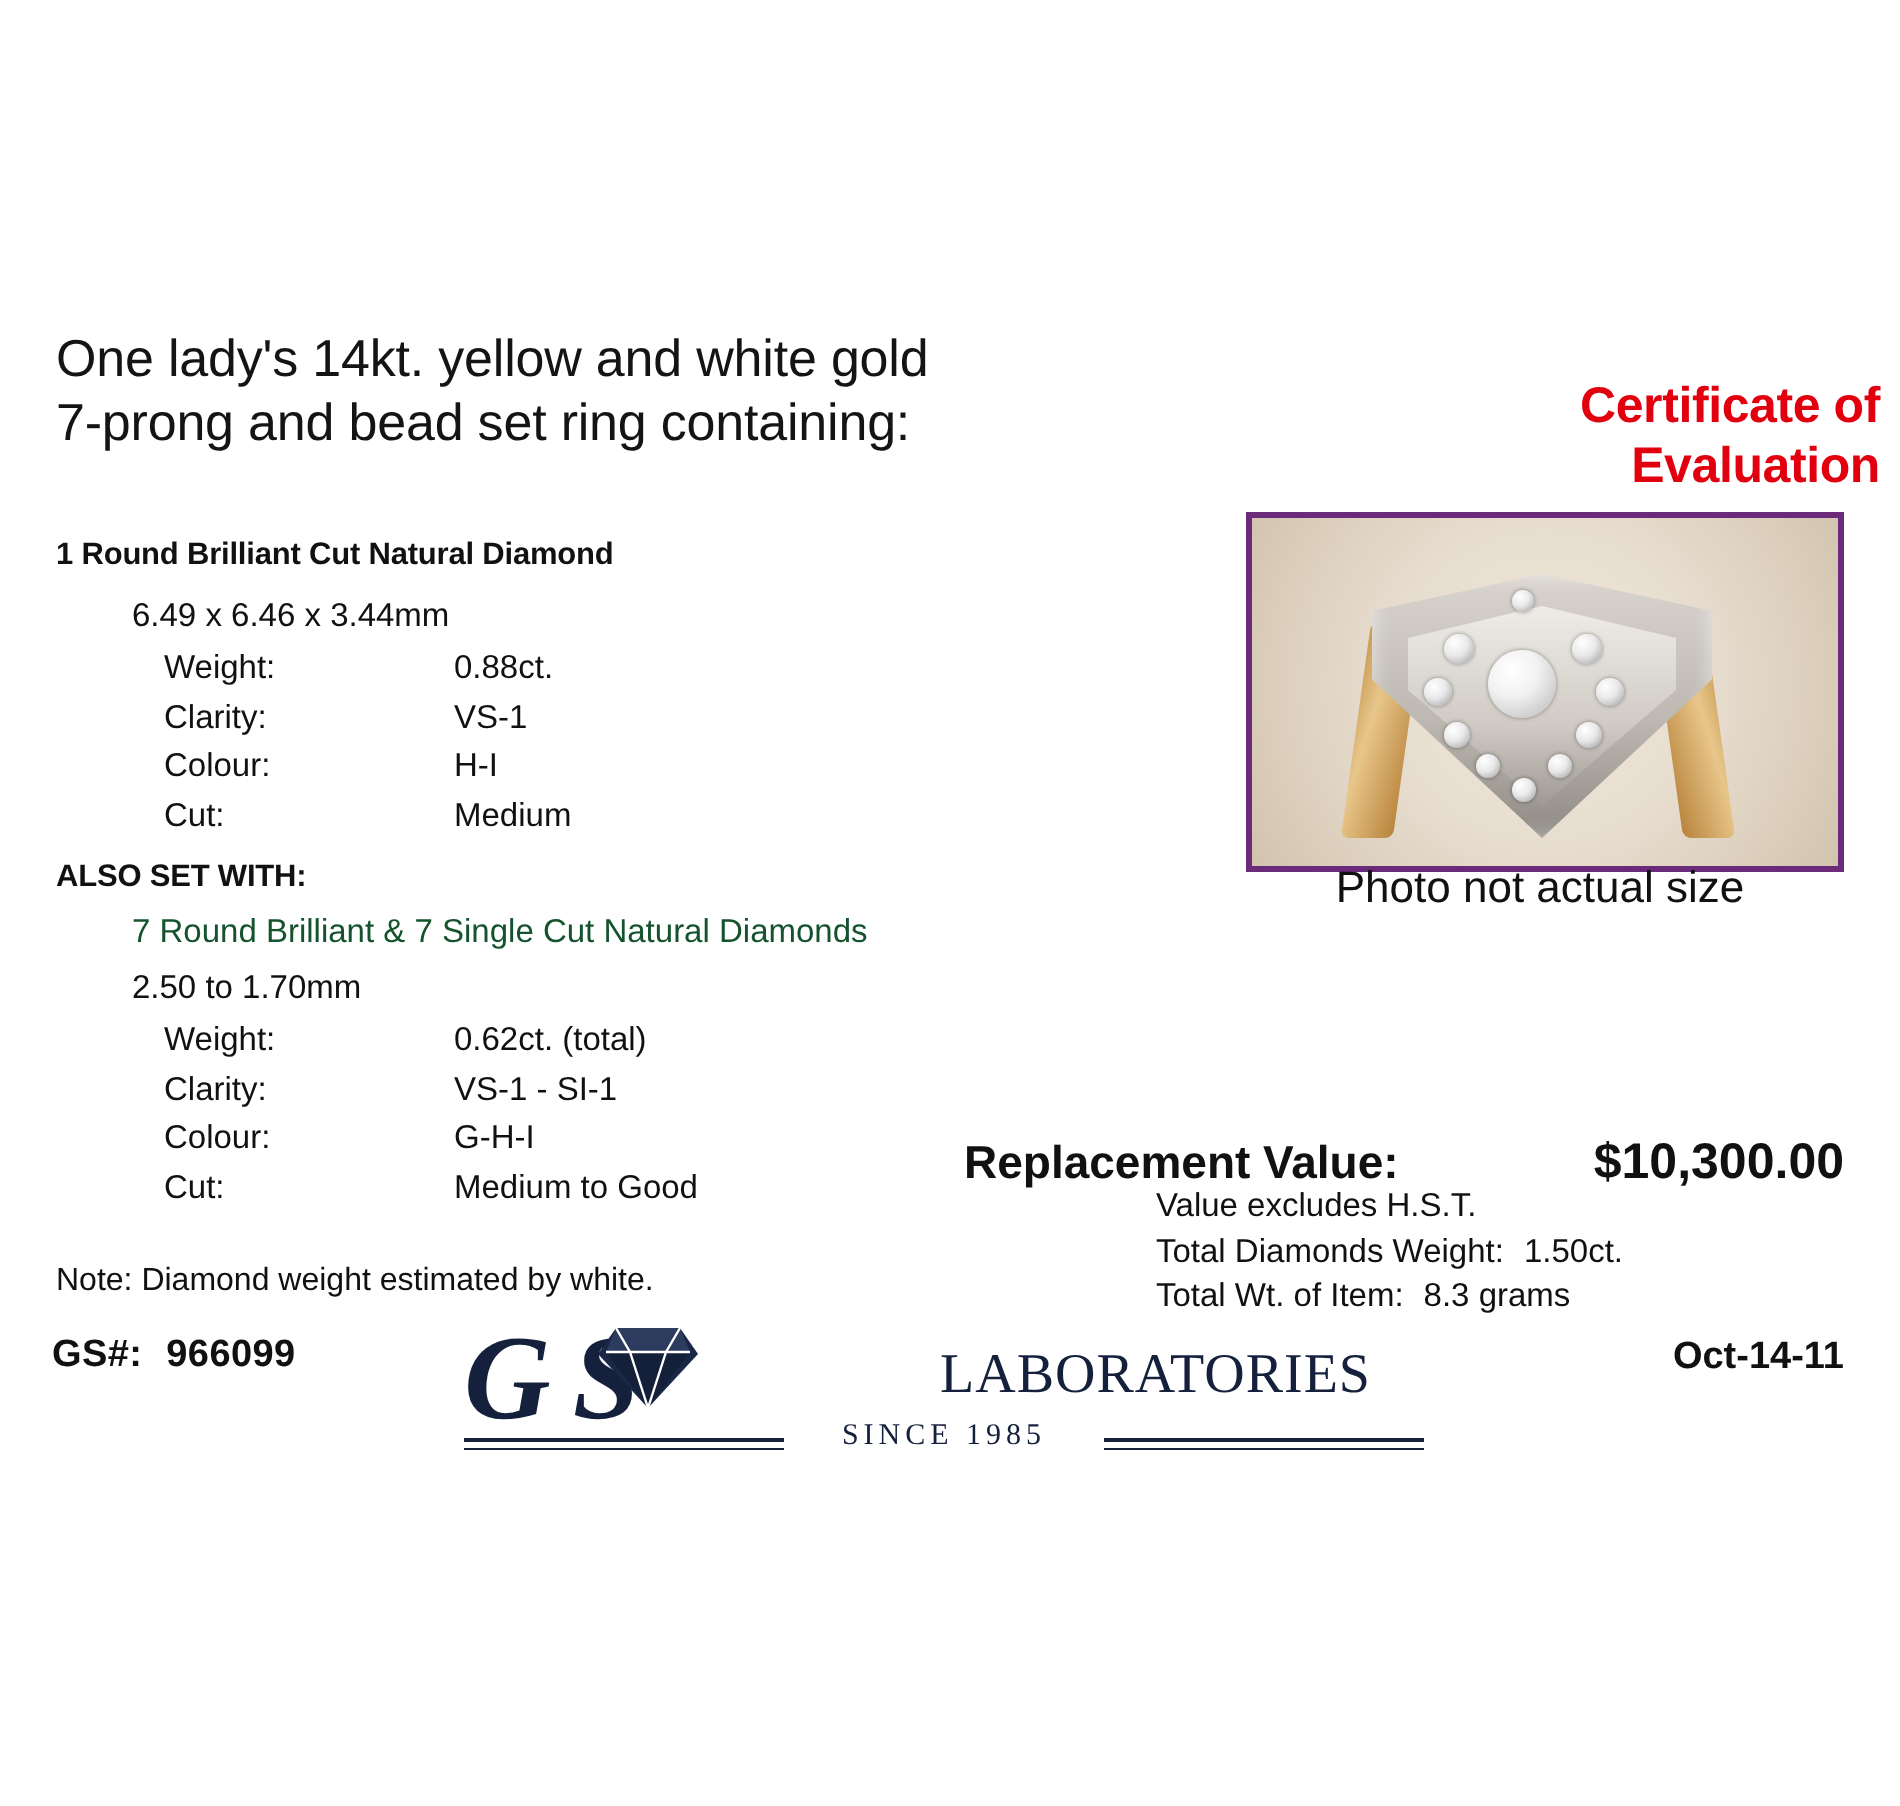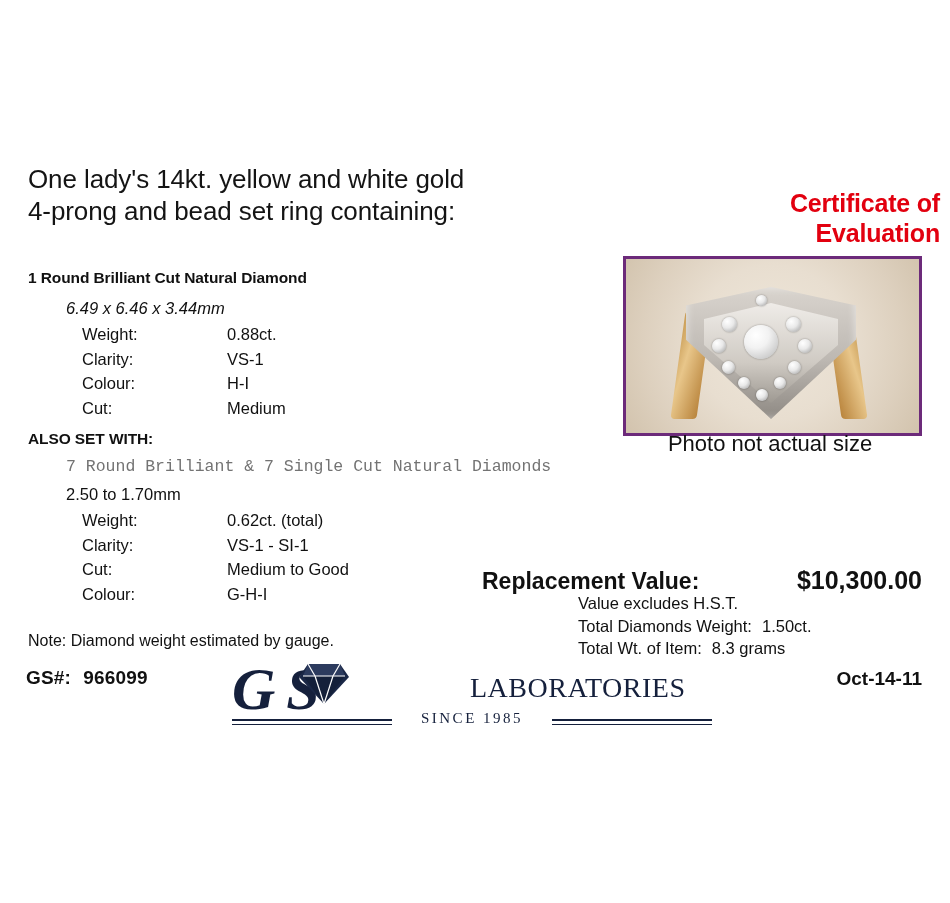--- a/index.html
+++ b/index.html
@@ -48,21 +48,20 @@
     letter-spacing: -0.1px;
   }
   #main-stone-title { left: 28px; top: 269px; }
 
   #main-dims {
     position: absolute;
     left: 66px;
     top: 299px;
     font-size: 16.5px;
     color: #111;
-    font-style: italic;
   }
 
   .spec-table {
     position: absolute;
     font-size: 16.5px;
     color: #111;
   }
   .spec-row {
     display: block;
     height: 24.5px;
@@ -78,22 +77,21 @@
   #main-specs { left: 66px; top: 325px; }
 
   
   #also-title { left: 28px; top: 430px; }
 
   #also-desc {
     position: absolute;
     left: 66px;
     top: 457px;
     font-size: 16.5px;
-    color: #737373;
-    font-family: Liberation Mono, monospace;
+    color: #14532d;
   }
   #also-dims {
     position: absolute;
     left: 66px;
     top: 485px;
     font-size: 16.5px;
     color: #111;
   }
   #also-specs { left: 66px; top: 511px; }
 
@@ -296,21 +294,21 @@
   .total-label { display: inline-block; }
   .total-val { display: inline-block; margin-left: 10px; }
 </style>
 </head>
 <body>
 
 <div id="certificate">
 
   <div class="headline">
     <span class="l1">One lady's 14kt. yellow and white gold</span>
-    <span class="l2">4-prong and bead set ring containing:</span>
+    <span class="l2">7-prong and bead set ring containing:</span>
   </div>
 
   <div class="section-title" id="main-stone-title">1 Round Brilliant Cut Natural Diamond</div>
   <div id="main-dims">6.49 x 6.46 x 3.44mm</div>
   <div class="spec-table" id="main-specs">
     <span class="spec-row">
       <span class="spec-label">Weight:</span><span class="spec-value">0.88ct.</span>
     </span>
     <span class="spec-row">
       <span class="spec-label">Clarity:</span><span class="spec-value">VS-1</span>
@@ -327,28 +325,28 @@
   <div id="also-desc">7 Round Brilliant &amp; 7 Single Cut Natural Diamonds</div>
   <div id="also-dims">2.50 to 1.70mm</div>
   <div class="spec-table" id="also-specs">
     <span class="spec-row">
       <span class="spec-label">Weight:</span><span class="spec-value">0.62ct.  (total)</span>
     </span>
     <span class="spec-row">
       <span class="spec-label">Clarity:</span><span class="spec-value">VS-1 - SI-1</span>
     </span>
     <span class="spec-row">
+      <span class="spec-label">Colour:</span><span class="spec-value">G-H-I</span>
+    </span>
+    <span class="spec-row">
       <span class="spec-label">Cut:</span><span class="spec-value">Medium to Good</span>
     </span>
-    <span class="spec-row">
-      <span class="spec-label">Colour:</span><span class="spec-value">G-H-I</span>
-    </span>
-  </div>
-
-  <div id="note">Note: Diamond weight estimated by gauge.</div>
+  </div>
+
+  <div id="note">Note: Diamond weight estimated by white.</div>
 
   <div id="gs-number">
     <span>GS#:</span><span class="gs-value">966099</span>
   </div>
 
   <div id="doc-date">Oct-14-11</div>
 
   <div id="logo-block">
     <div id="logo-wordmark">G S</div>
     <svg id="logo-diamond" viewBox="0 0 52 44">

